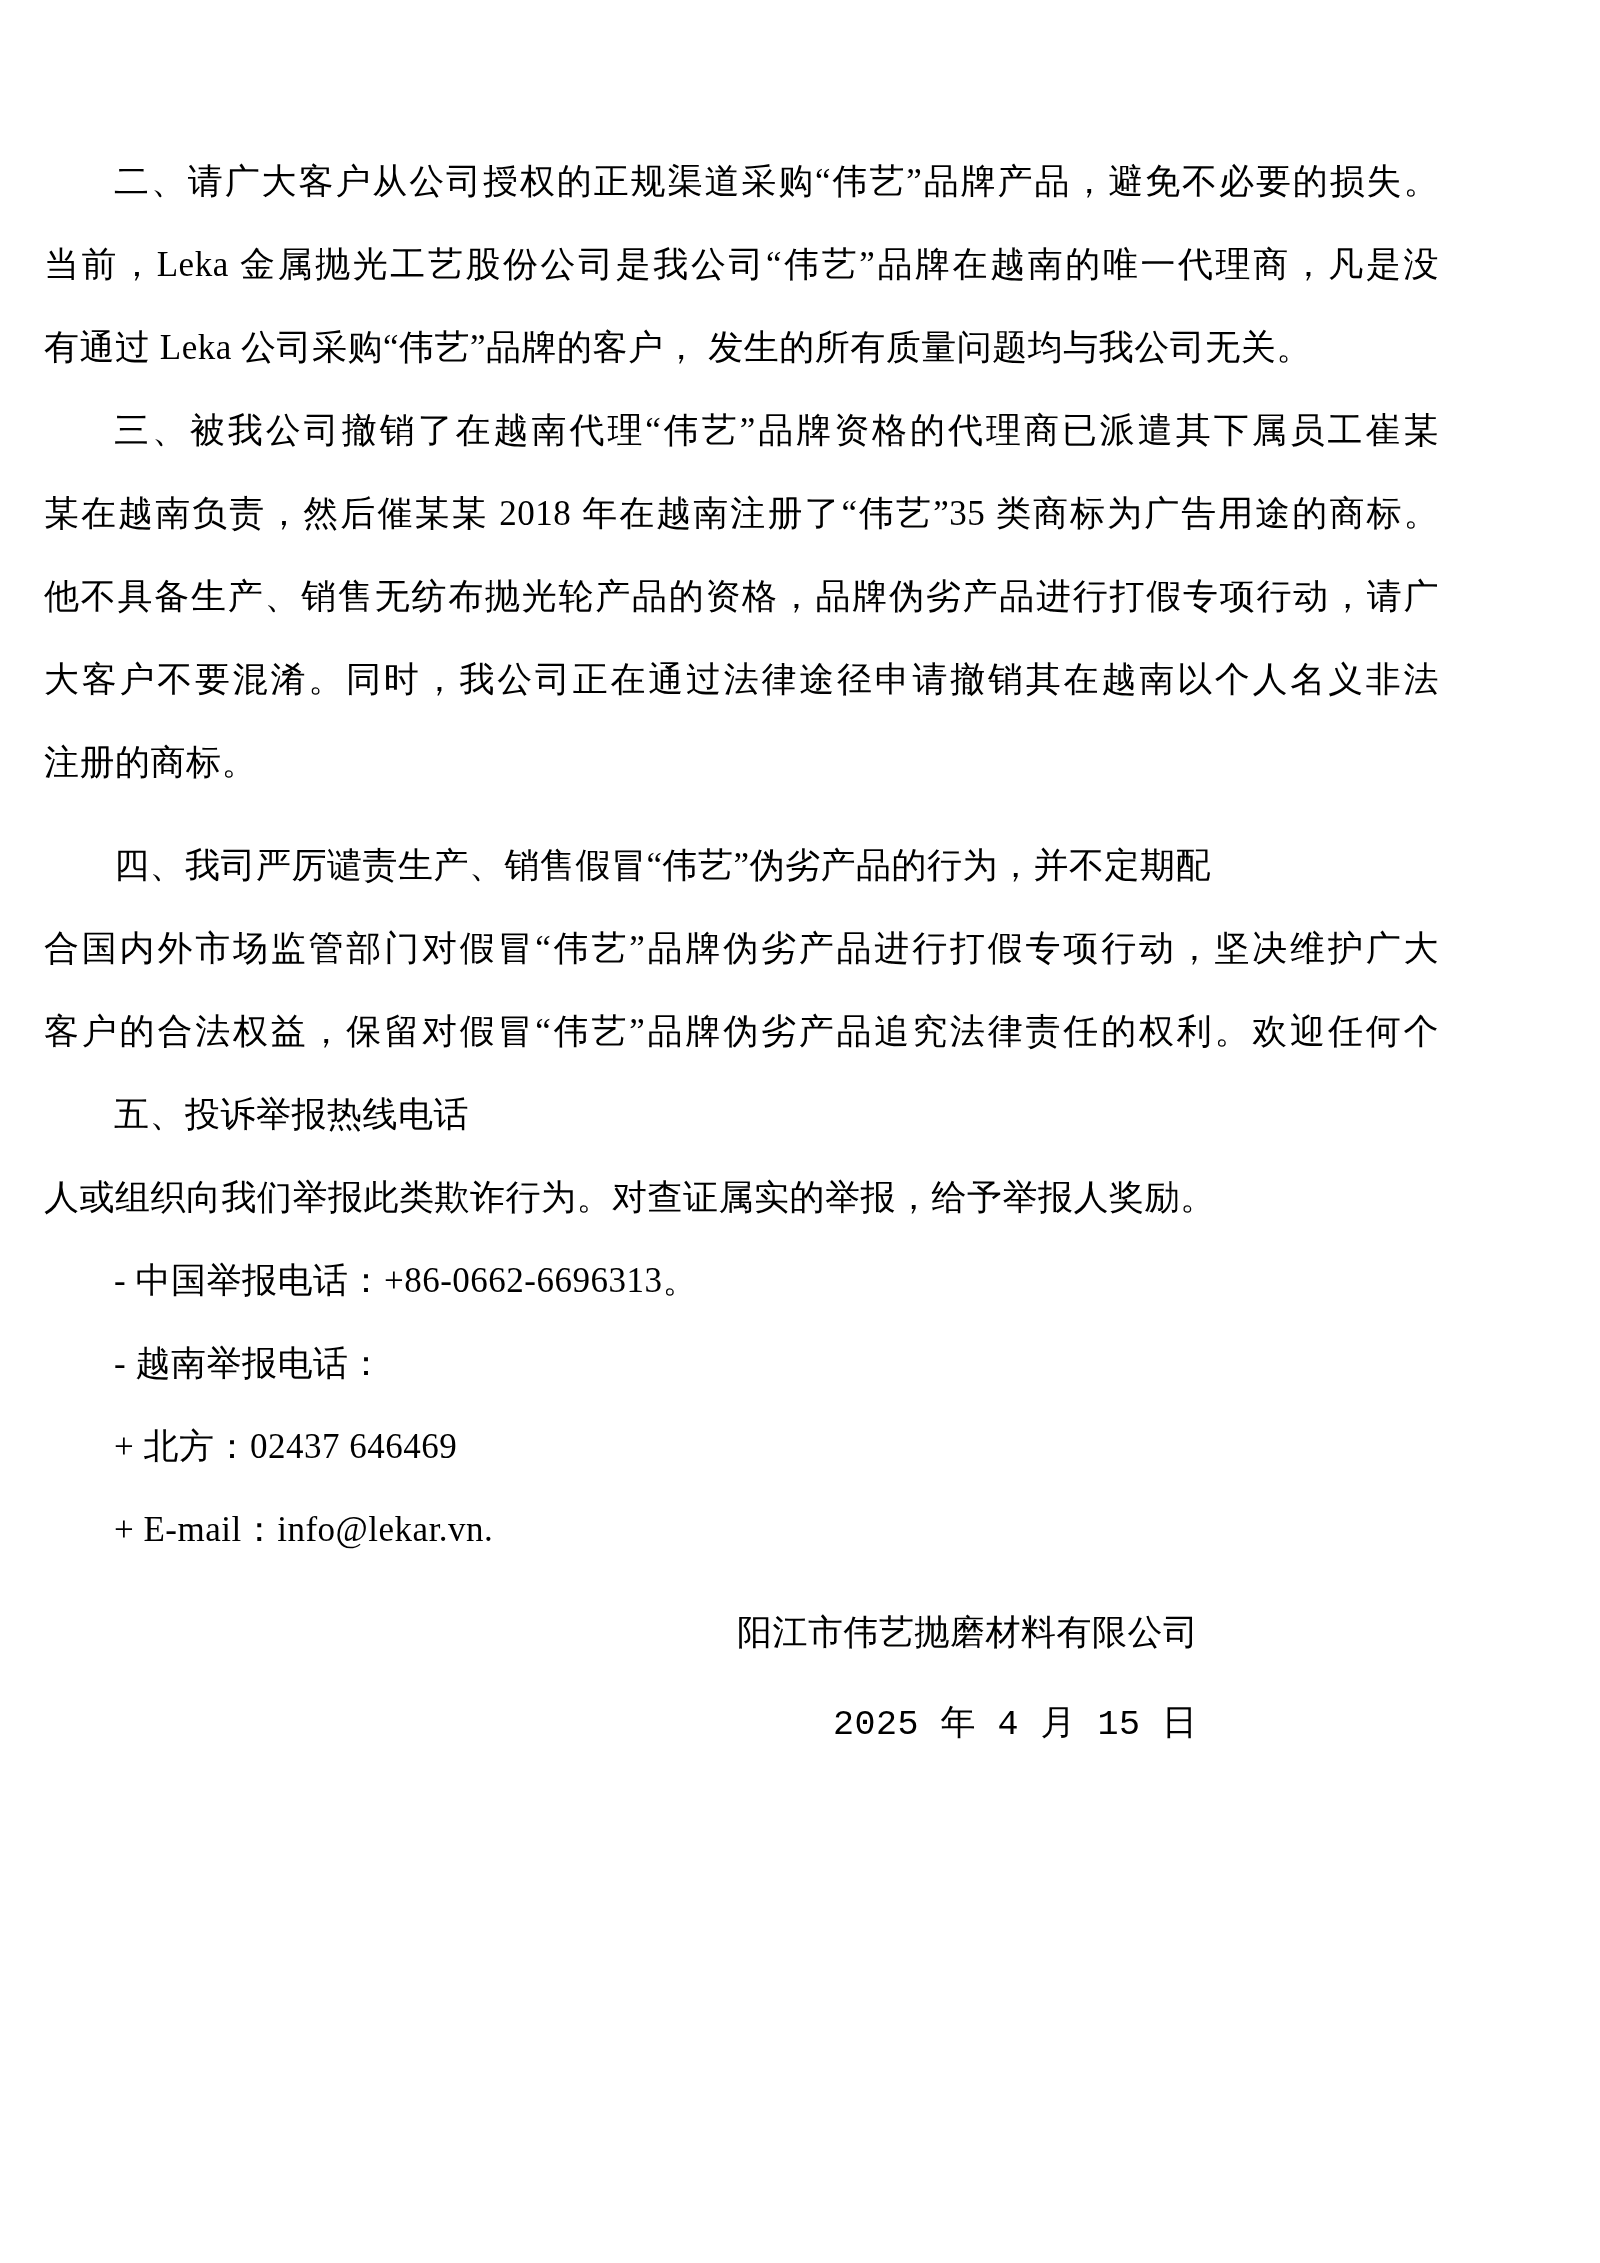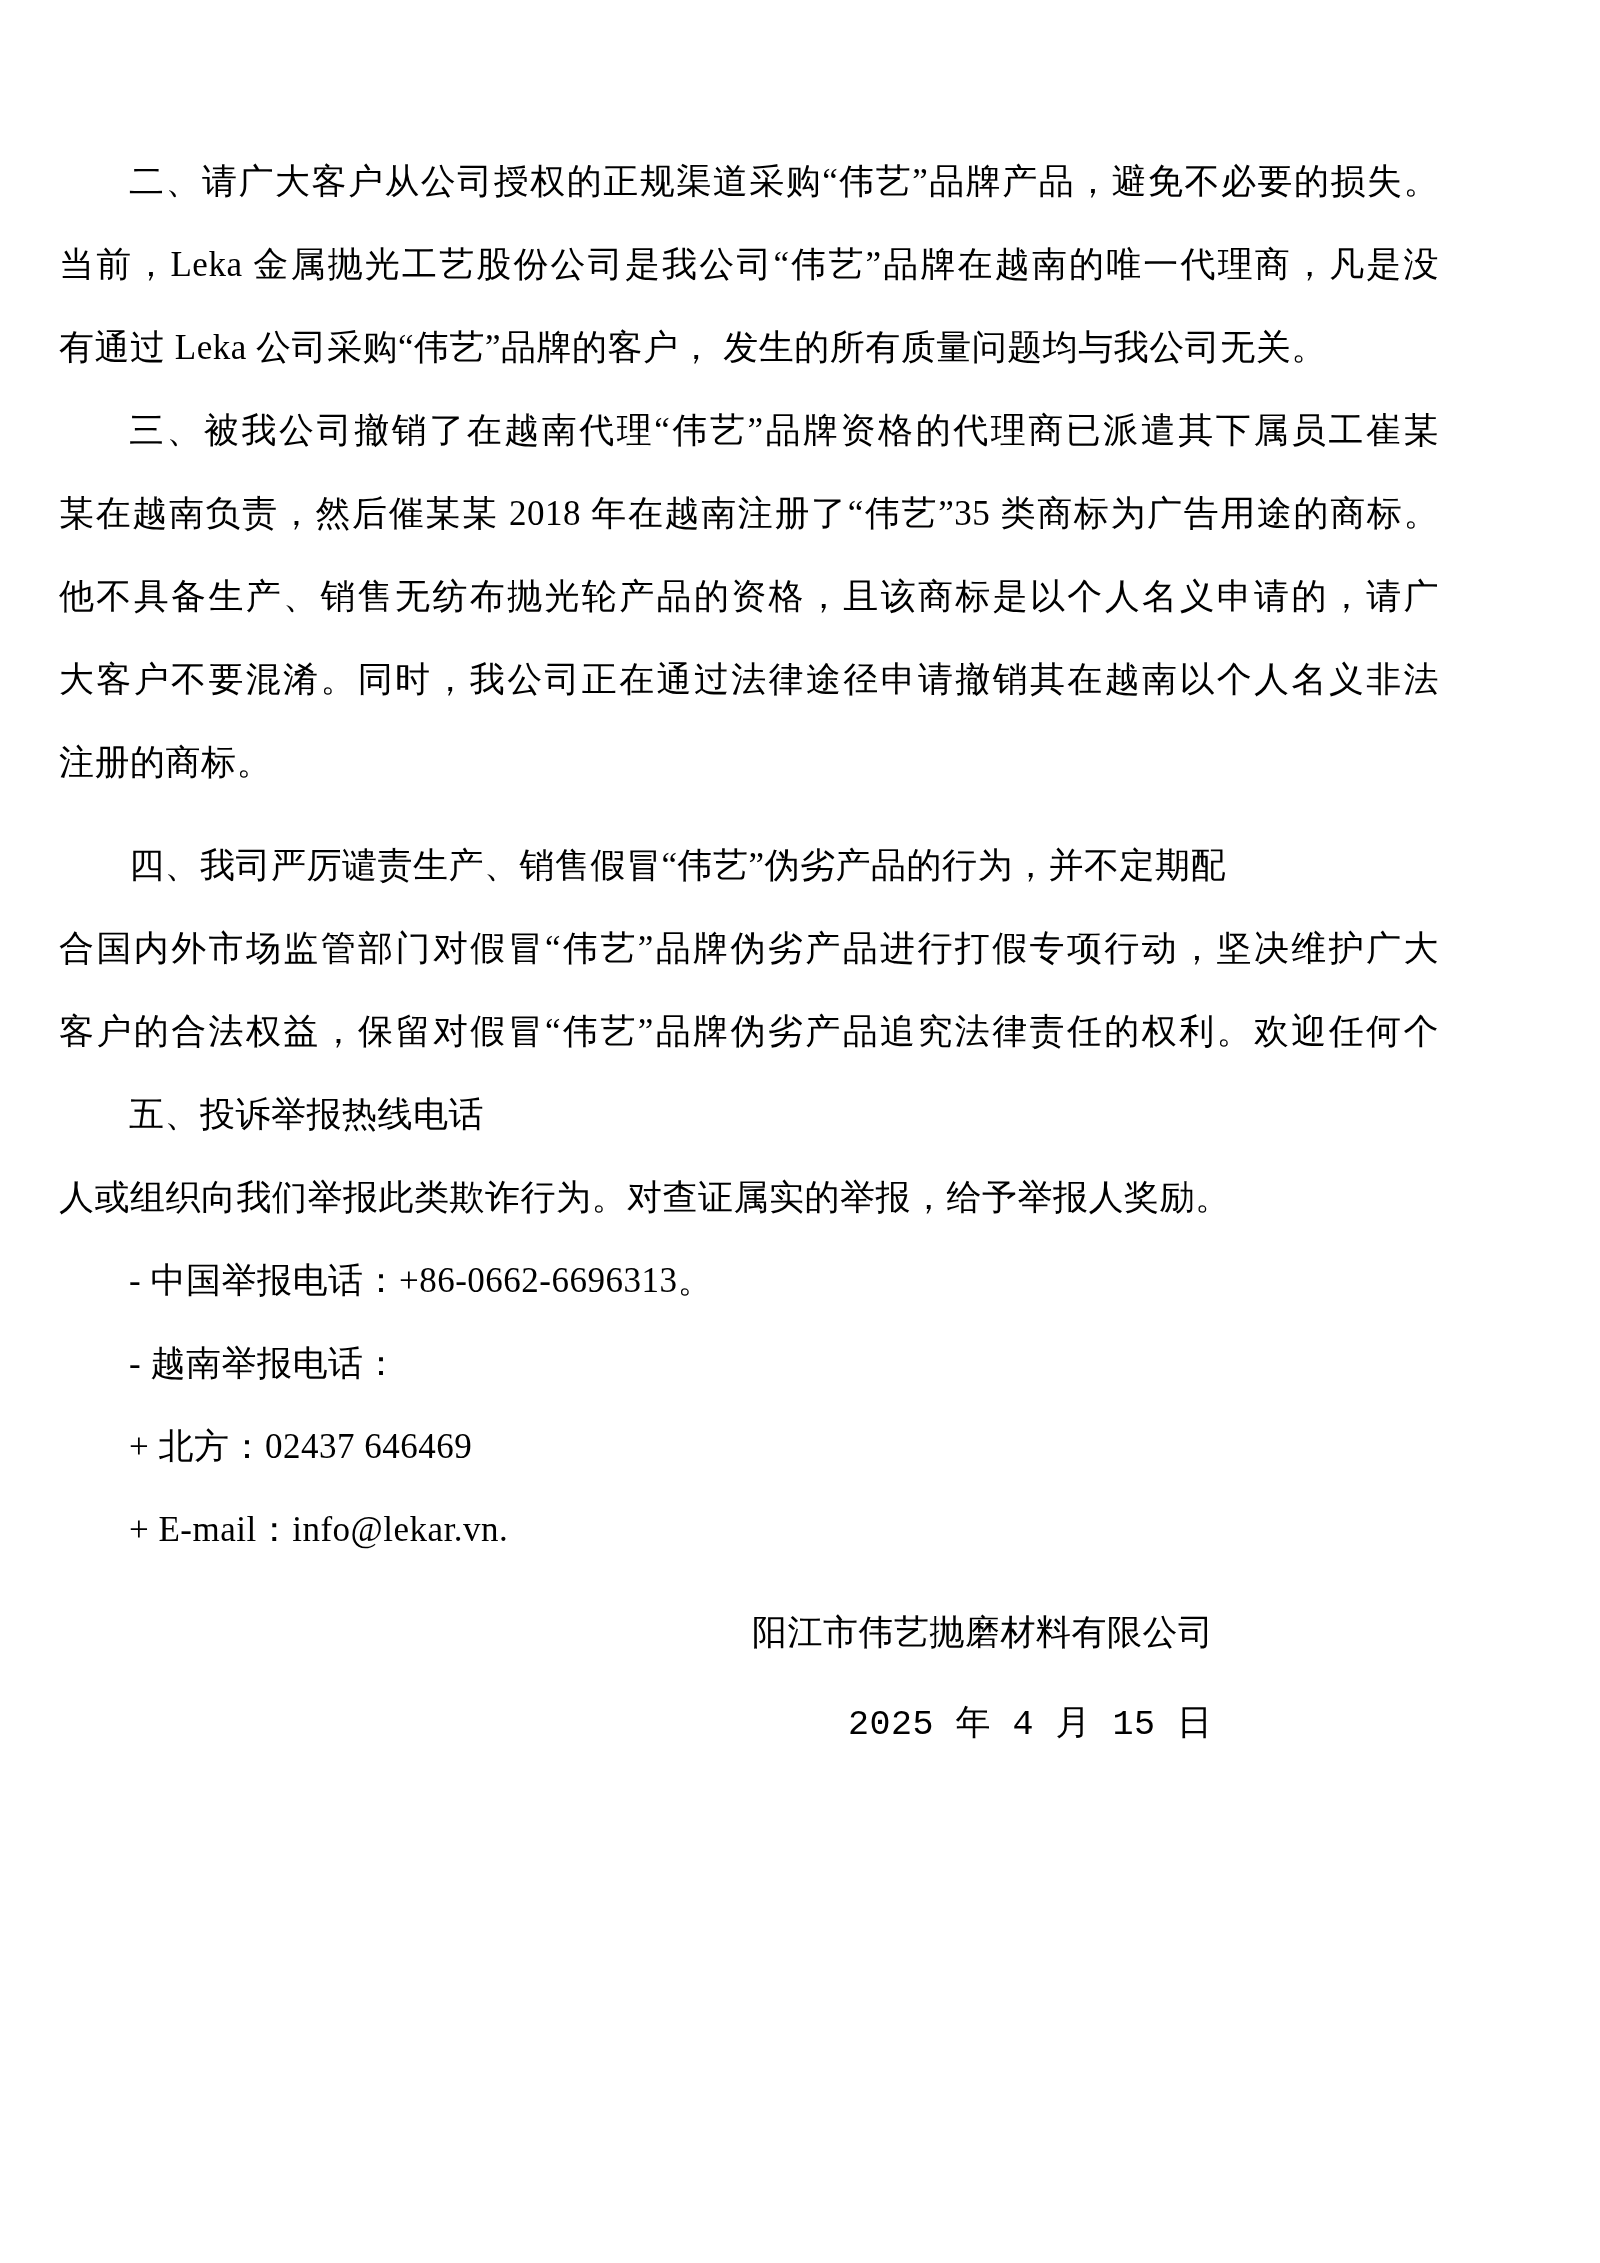--- a/index.html
+++ b/index.html
@@ -11,21 +11,21 @@
     width: 1600px;
     height: 2263px;
     font-family: "Liberation Serif", "DejaVu Serif", serif;
     color: #000000;
     overflow: hidden;
   }
   .page {
     box-sizing: border-box;
     width: 1544px;
     height: 2263px;
-    padding: 140px 105px 0 59px;
+    padding: 140px 105px 0 44px;
     background: #ffffff;
   }
   .ln {
     font-size: 35px;
     line-height: 83px;
     letter-spacing: 0.5px;
     white-space: normal;
     text-align: left;
   }
   .ln.indent {
@@ -54,21 +54,21 @@
 <body>
 
 <div class="page">
 
   <div class="ln indent fill">二、请广大客户从公司授权的正规渠道采购“伟艺”品牌产品，避免不必要的损失。</div>
   <div class="ln fill">当前，Leka 金属抛光工艺股份公司是我公司“伟艺”品牌在越南的唯一代理商，凡是没</div>
   <div class="ln">有通过 Leka 公司采购“伟艺”品牌的客户， 发生的所有质量问题均与我公司无关。</div>
 
   <div class="ln indent fill">三、被我公司撤销了在越南代理“伟艺”品牌资格的代理商已派遣其下属员工崔某</div>
   <div class="ln fill">某在越南负责，然后催某某 2018 年在越南注册了“伟艺”35 类商标为广告用途的商标。</div>
-  <div class="ln fill">他不具备生产、销售无纺布抛光轮产品的资格，且该商标是以个人名义申请的，请广</div>
+  <div class="ln fill">他不具备生产、销售无纺布抛光轮产品的资格，品牌伪劣产品进行打假专项行动，请广</div>
   <div class="ln fill">大客户不要混淆。同时，我公司正在通过法律途径申请撤销其在越南以个人名义非法</div>
   <div class="ln">注册的商标。</div>
 
   <div class="ln indent gap-before">四、我司严厉谴责生产、销售假冒“伟艺”伪劣产品的行为，并不定期配</div>
   <div class="ln fill">合国内外市场监管部门对假冒“伟艺”品牌伪劣产品进行打假专项行动，坚决维护广大</div>
   <div class="ln fill">客户的合法权益，保留对假冒“伟艺”品牌伪劣产品追究法律责任的权利。欢迎任何个</div>
   <div class="ln indent">五、投诉举报热线电话</div>
 
   <div class="ln">人或组织向我们举报此类欺诈行为。对查证属实的举报，给予举报人奖励。</div>
   <div class="ln indent">- 中国举报电话：+86-0662-6696313。</div>

